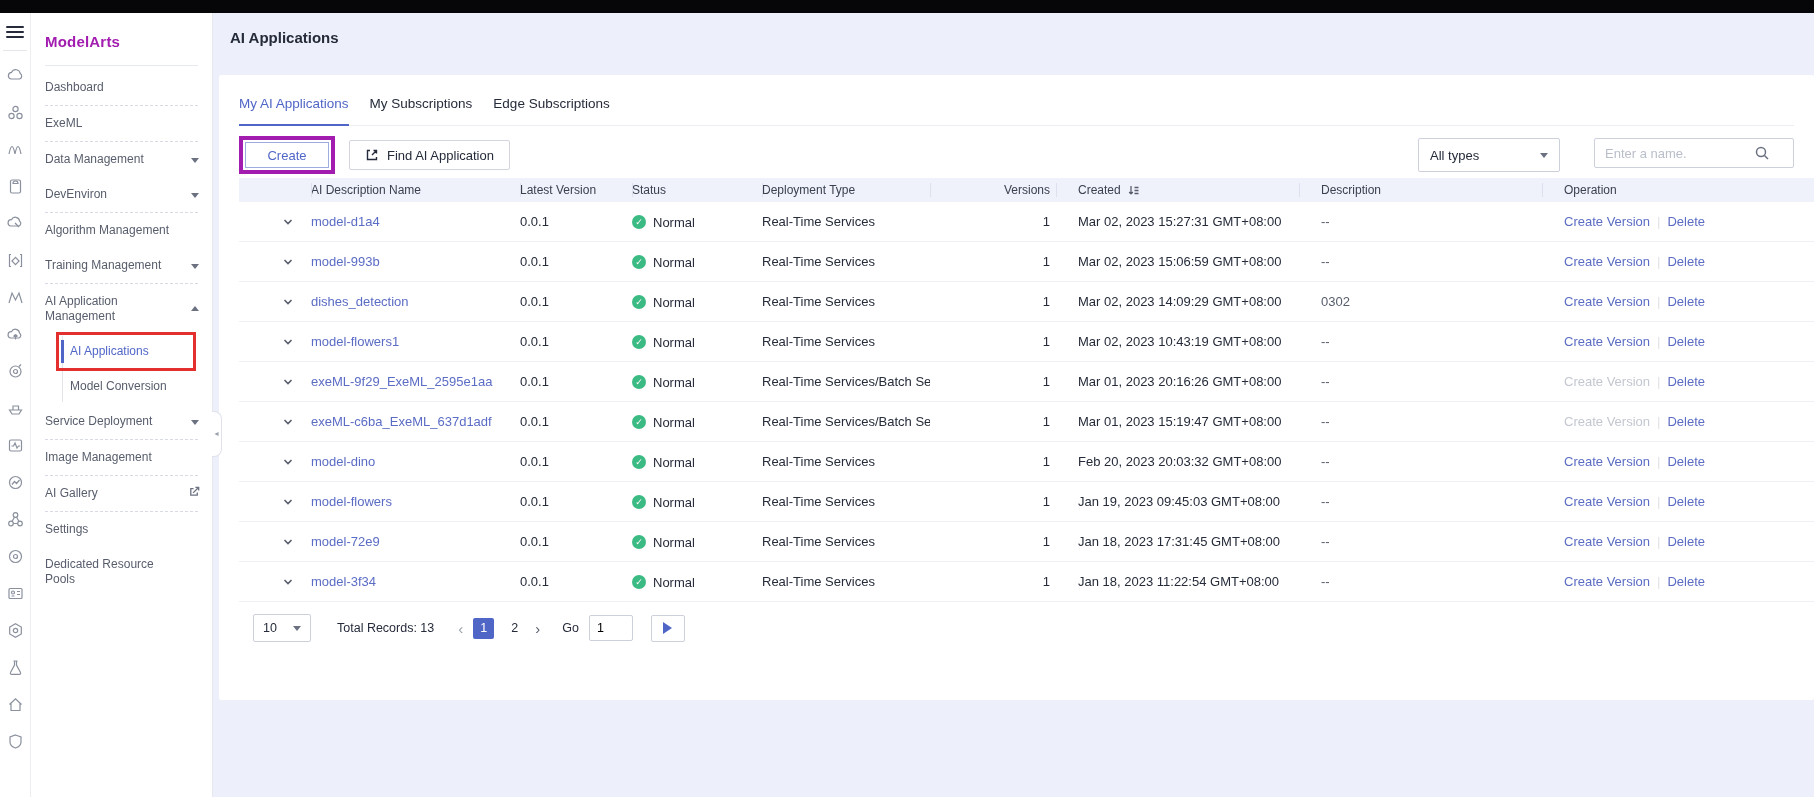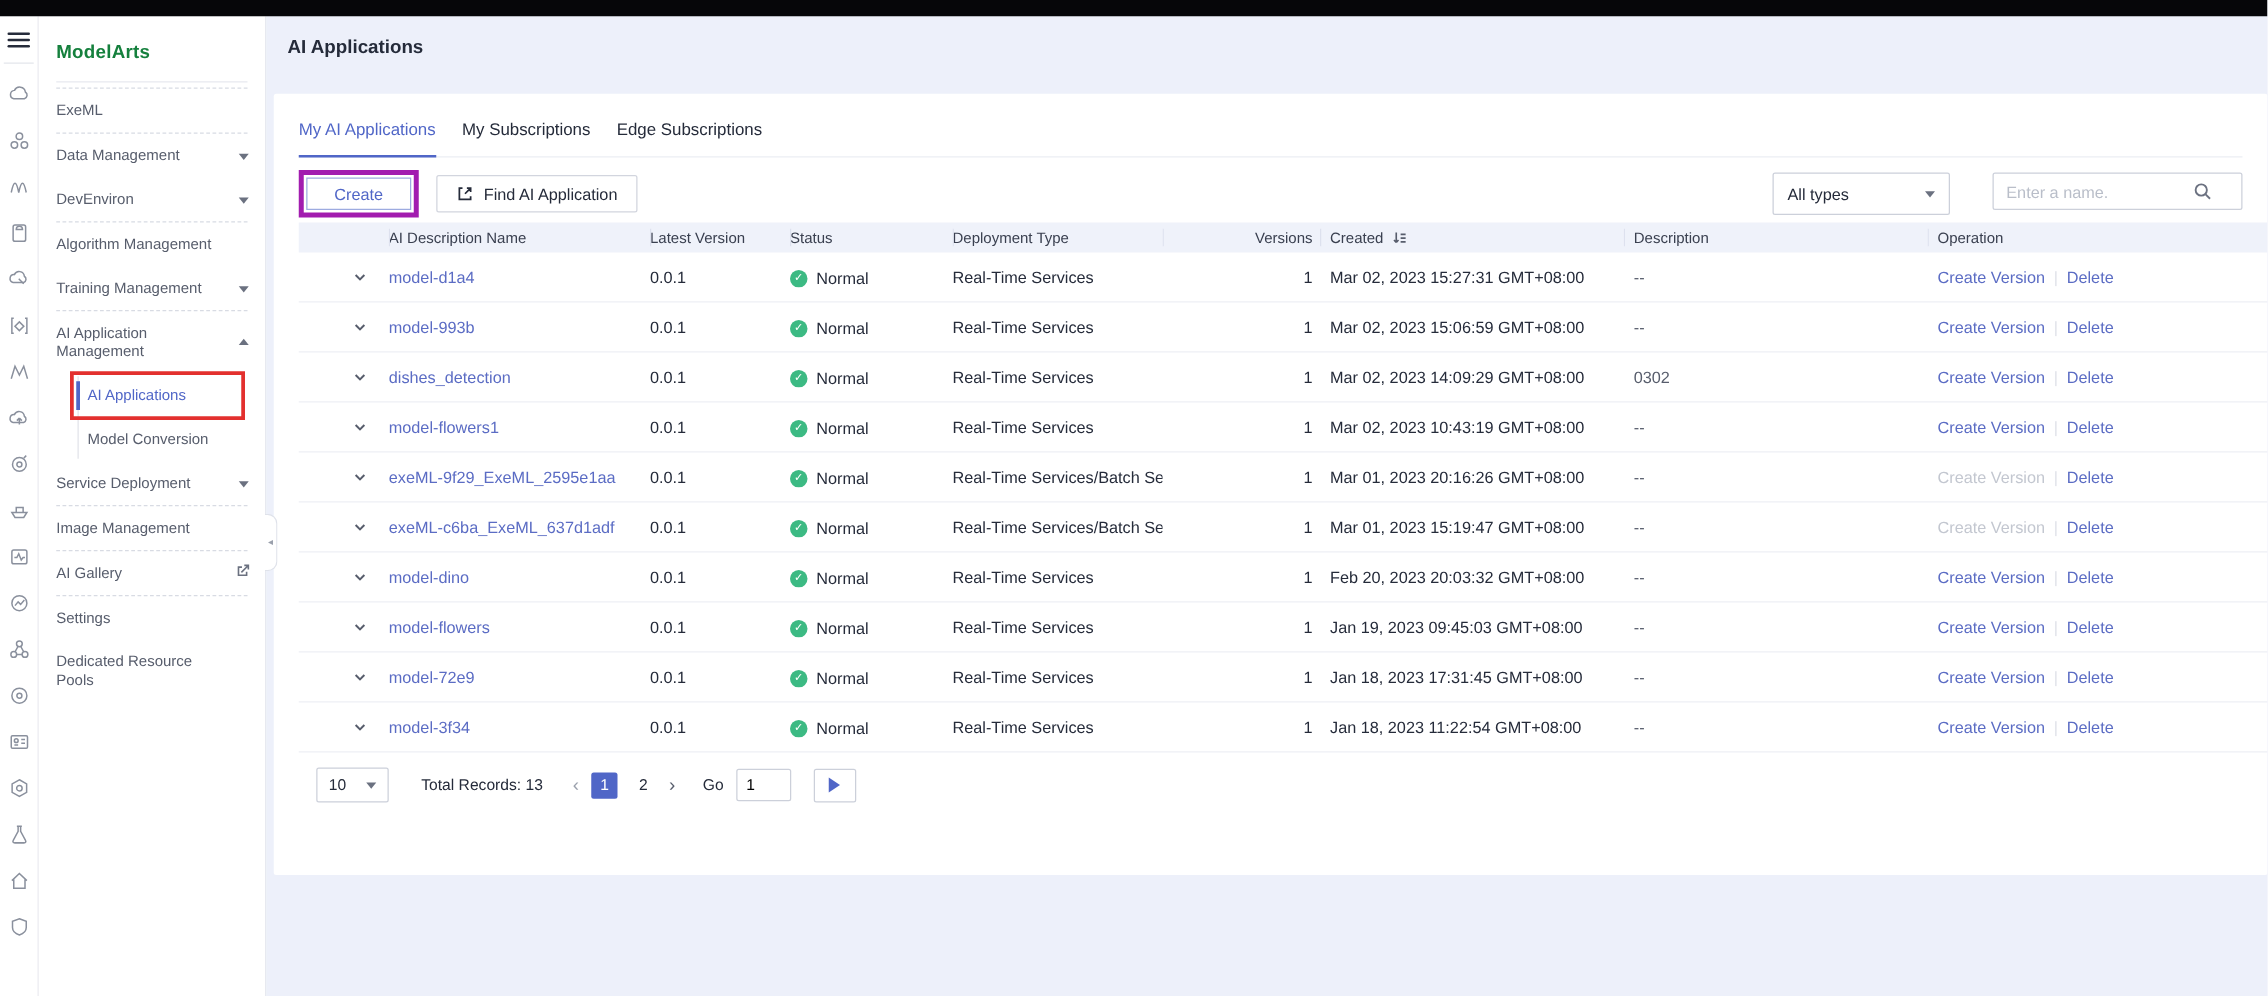--- a/index.html
+++ b/index.html
@@ -25,21 +25,21 @@
   .rail-divider { width: 24px; border-top: 1px solid #e4e6ec; margin: 9px 0 6px; }
   .rail-icon { width: 21px; height: 21px; margin: 8px 0; display: flex; align-items: center; justify-content: center; cursor: pointer; }
   .rail-icon svg { width: 19px; height: 19px; stroke: #767d8c; fill: none; stroke-width: 1.2; opacity: .85; }
 
   
   .sidebar {
     position: absolute; left: 31px; top: 13px; bottom: 0; width: 182px;
     background: #fff; border-right: 1px solid #e7e9f0; z-index: 10; padding-top: 20px;
     font-size: 12px; color: #575d6c;
   }
-  .brand { font-size: 15px; font-weight: 700; color: #15803d; padding: 0 14px 15px; letter-spacing: .2px; }
+  .brand { font-size: 15px; font-weight: 700; color: #a21caf; padding: 0 14px 15px; letter-spacing: .2px; }
   .brand-divider { border-top: 1px solid #e7e9f0; margin: 0 14px 4px; }
   .menu-item { position: relative; padding: 10px 26px 10px 14px; line-height: 15px; cursor: pointer; }
   .menu-sep { border-bottom: 1px dashed #d8dbe3; margin: 0 14px; }
   .caret-down, .caret-up {
     position: absolute; right: 13px; top: 50%; width: 0; height: 0;
   }
   .caret-down { margin-top: -2px; border-left: 4px solid transparent; border-right: 4px solid transparent; border-top: 5px solid #6b7180; }
   .caret-up   { margin-top: -3px; border-left: 4px solid transparent; border-right: 4px solid transparent; border-bottom: 5px solid #6b7180; }
   .submenu { position: relative; }
   .submenu::before { content: ""; position: absolute; left: 31px; top: 2px; bottom: 2px; width: 1px; background: #e2e4ea; }
@@ -107,21 +107,21 @@
   }
   .t-head { background: #eff2fa; height: 24px; font-size: 12px; color: #3a4050; }
   .t-head .t-cell { position: relative; height: 100%; display: flex; align-items: center; }
   .t-head .t-cell + .t-cell::before { content: ""; position: absolute; left: 0; top: 5px; bottom: 5px; width: 1px; background: #dde1ee; }
   .t-body .t-row { height: 40px; border-bottom: 1px solid #eef0f5; }
   .t-cell { overflow: hidden; white-space: nowrap; }
   .c-expand { display: flex; justify-content: flex-end; padding-right: 17px; }
   .expand-chevron { cursor: pointer; display: inline-flex; }
   .expand-chevron svg { width: 12px; height: 12px; stroke: #575d6c; fill: none; stroke-width: 1.6; }
   .c-versions { text-align: right; padding-right: 6px; justify-self: stretch; }
-  .c-pad { padding-left: 8px; }
+  .c-pad { padding-left: 22px; }
   .name-link { color: #5b6cc4; cursor: pointer; }
   .status-wrap { display: inline-flex; align-items: center; gap: 7px; }
   .status-dot {
     width: 14px; height: 14px; border-radius: 50%; background: #3cba83; color: #fff;
     font-size: 9px; display: inline-flex; align-items: center; justify-content: center;
   }
   .muted { color: #575d6c; }
   .sort-icon { display: inline-flex; margin-left: 6px; }
   .sort-icon svg { width: 13px; height: 13px; stroke: #575d6c; fill: none; stroke-width: 1.3; }
   .op-link { color: #5b6cc4; cursor: pointer; }
@@ -274,20 +274,21 @@
           <path d="M9.5 3 l5.5 2 v5 c0 3-2.5 5-5.5 6 c-3-1-5.5-3-5.5-6 v-5 z"></path>
         </svg>
       </span>
     </div>
 </div>
 
 <div class="sidebar">
   <div class="brand">ModelArts</div>
   <div class="brand-divider"></div>
 
+  <div class="menu-item">Dashboard</div>
   <div class="menu-sep"></div>
   <div class="menu-item">ExeML</div>
   <div class="menu-sep"></div>
   <div class="menu-item">
     <span>Data Management</span>
     <span class="caret-down"></span>
   </div>
   <div class="menu-item">
     <span>DevEnviron</span>
     <span class="caret-down"></span>

